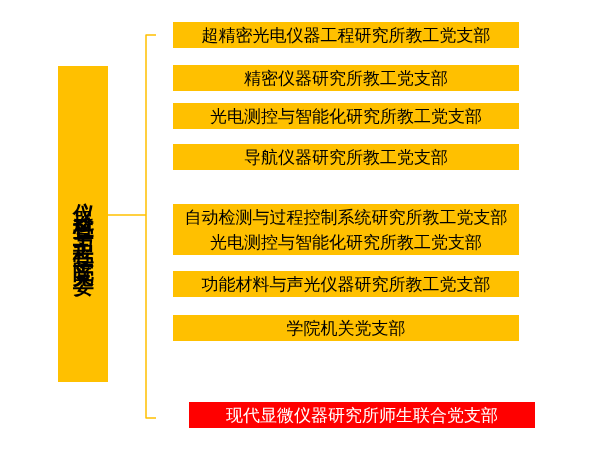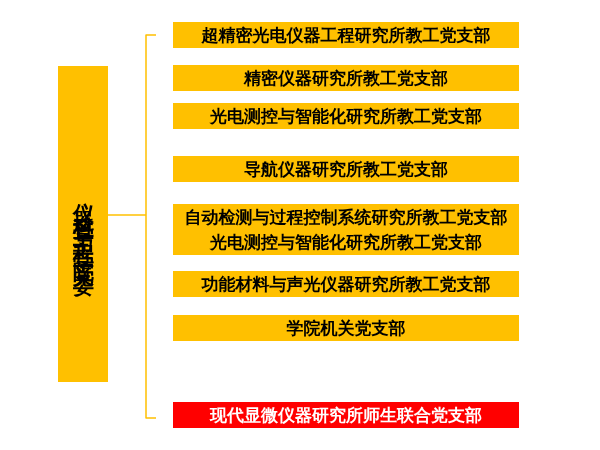--- a/index.html
+++ b/index.html
@@ -32,30 +32,31 @@
     line-height: 1;
     white-space: nowrap;
   }
   .bar {
     position: absolute;
     left: 173px;
     width: 346px;
     height: 26px;
     background: var(--gold, #FFC000);
     color: var(--text_dark, #000000);
-    font-weight: bold;
+    font-weight: normal;
     font-size: 17px;
     line-height: 26px;
     text-align: center;
     white-space: nowrap;
     overflow: hidden;
   }
   .bar.highlight {
     background: var(--red, #FF0000);
     color: var(--text_light, #FFFFFF);
+    margin-left: 16px;
   }
   svg.connector {
     position: absolute;
     left: 0; top: 0;
     width: 600px; height: 450px;
   }
   svg.connector path {
     stroke: var(--line, #FFC000);
     stroke-width: 1.5;
     fill: none;
@@ -73,20 +74,20 @@
     <path d="M156,35 H146 V418 H156"></path>
   </svg>
 
   <div class="root-box">
     <span class="vtext">仪器科学与工程学院党委</span>
   </div>
 
   <div class="bar" style="top:22px">超精密光电仪器工程研究所教工党支部</div>
   <div class="bar" style="top:65px">精密仪器研究所教工党支部</div>
   <div class="bar" style="top:103px">光电测控与智能化研究所教工党支部</div>
-  <div class="bar" style="top:156px">导航仪器研究所教工党支部</div>
+  <div class="bar" style="top:144px">导航仪器研究所教工党支部</div>
   <div class="bar" style="top:204px">自动检测与过程控制系统研究所教工党支部</div>
   <div class="bar" style="top:229px">光电测控与智能化研究所教工党支部</div>
   <div class="bar" style="top:315px">学院机关党支部</div>
   <div class="bar" style="top:271px">功能材料与声光仪器研究所教工党支部</div>
   <div class="bar highlight" style="top:402px">现代显微仪器研究所师生联合党支部</div>
 
 </div>
 
 </body></html>

